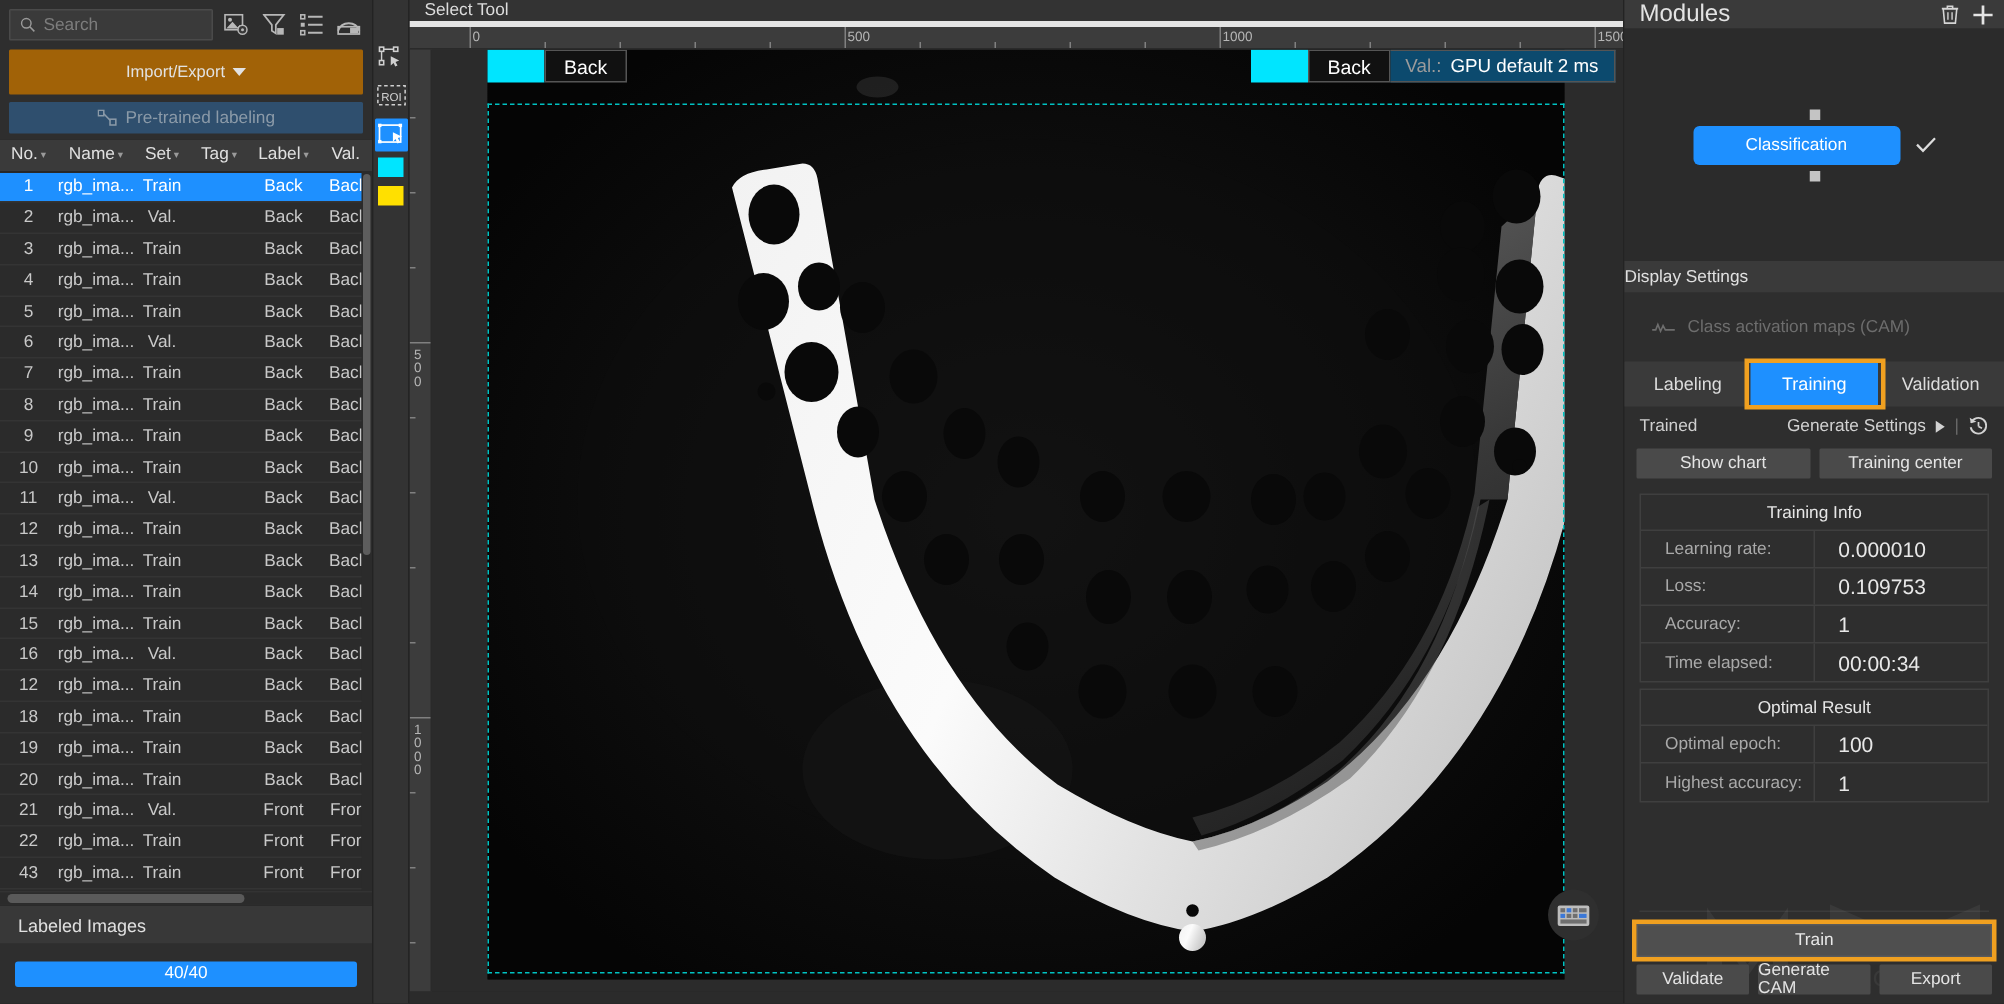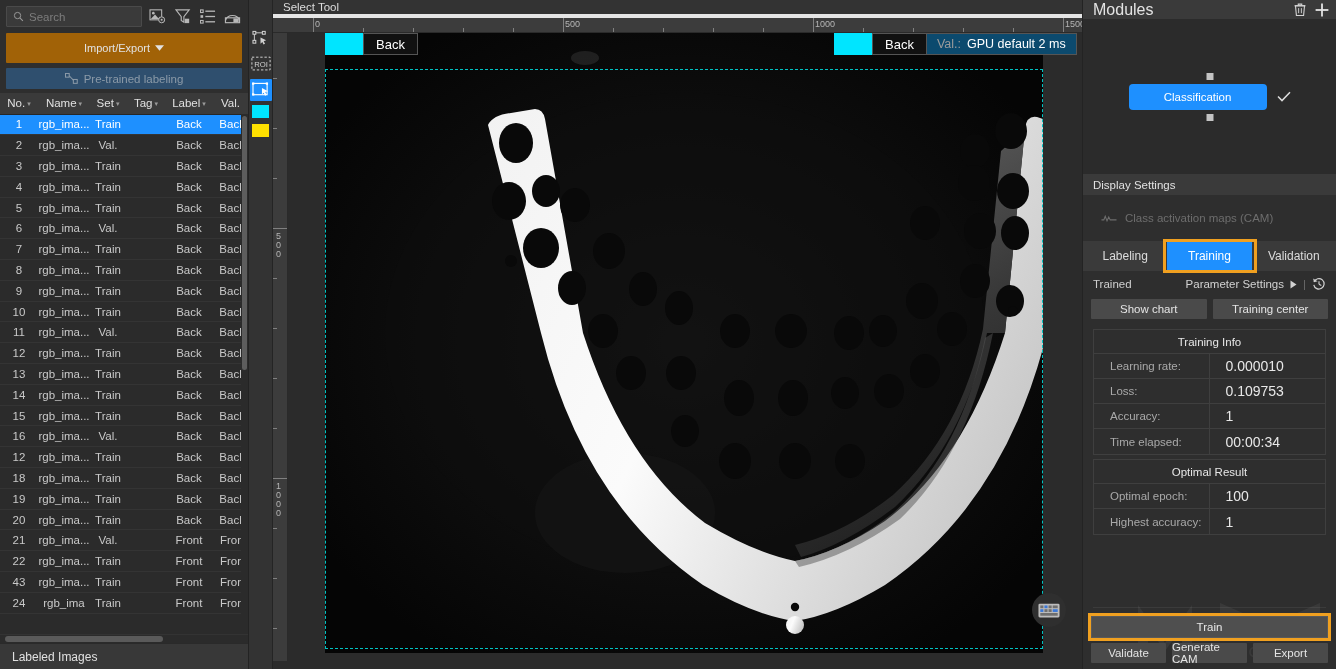--- a/index.html
+++ b/index.html
@@ -218,21 +218,21 @@
   }
   .handle {
     position: absolute; left: 50%; transform: translateX(-50%);
     width: 7px; height: 7px; background: #c4c4c4;
   }
   .handle.top { top: -11px; }
   .handle.bot { bottom: -11px; }
 
   .section-head {
     height: 21px; background: #3a3a3a;
-    display: flex; align-items: center; padding-left: 10px;
+    display: flex; align-items: center; padding-left: 0;
     font-size: 11.5px; color: #e0e0e0;
   }
   .cam-row {
     height: 46px; display: flex; align-items: center; gap: 8px;
     padding-left: 18px; color: #6d6d6d; font-size: 11.5px;
     background: #2e2e2e;
   }
 
   .tabs { display: flex; height: 30px; background: #3a3a3a; position: relative; }
   .tab {
@@ -578,20 +578,25 @@
         <div class="thumb"></div>
       </div>
     </div>
 
     <div class="hscroll">
       <div class="thumb"></div>
     </div>
 
     <div class="labeled-head">
       <span>Labeled Images</span>
+    </div>
+    <div class="labeled-body">
+      <div class="progbar">
+        <span>40/40</span>
+      </div>
     </div>
   </div>
 
   <div class="toolstrip">
     <div class="tbtn">
       <svg width="17" height="16" viewBox="0 0 18 17">
         <rect x="1" y="1.5" width="3" height="3" fill="none" stroke="#d0d0d0" stroke-width="1.1"></rect>
         <rect x="11" y="1.5" width="3" height="3" fill="none" stroke="#d0d0d0" stroke-width="1.1"></rect>
         <rect x="1" y="11" width="3" height="3" fill="none" stroke="#d0d0d0" stroke-width="1.1"></rect>
         <line x1="4" y1="3" x2="11" y2="3" stroke="#d0d0d0" stroke-width="1"></line>
@@ -851,21 +856,21 @@
         </div>
       <div class="tab">
           <span>Validation</span>
         </div>
       <div class="tab-highlight"></div>
     </div>
 
     <div class="trained-row">
       <span class="trained">Trained</span>
       <span class="sp"></span>
-      <span class="ps">Parameter Settings</span>
+      <span class="ps">Generate Settings</span>
       <span class="ic">
         <svg width="7" height="9" viewBox="0 0 7 9">
             <path d="M0.5 0.5 L6.5 4.5 L0.5 8.5 Z" fill="#d2d2d2"></path>
           </svg>
       </span>
       <span class="divider">|</span>
       <span class="ic">
         <svg width="14" height="14" viewBox="0 0 15 15">
             <path d="M2.2 5.2 A5.6 5.6 0 1 1 1.9 8.4" fill="none" stroke="#d2d2d2" stroke-width="1.3"></path>
             <path d="M1.2 1.6 L2.1 5.6 L6 4.5 Z" fill="#d2d2d2"></path>

